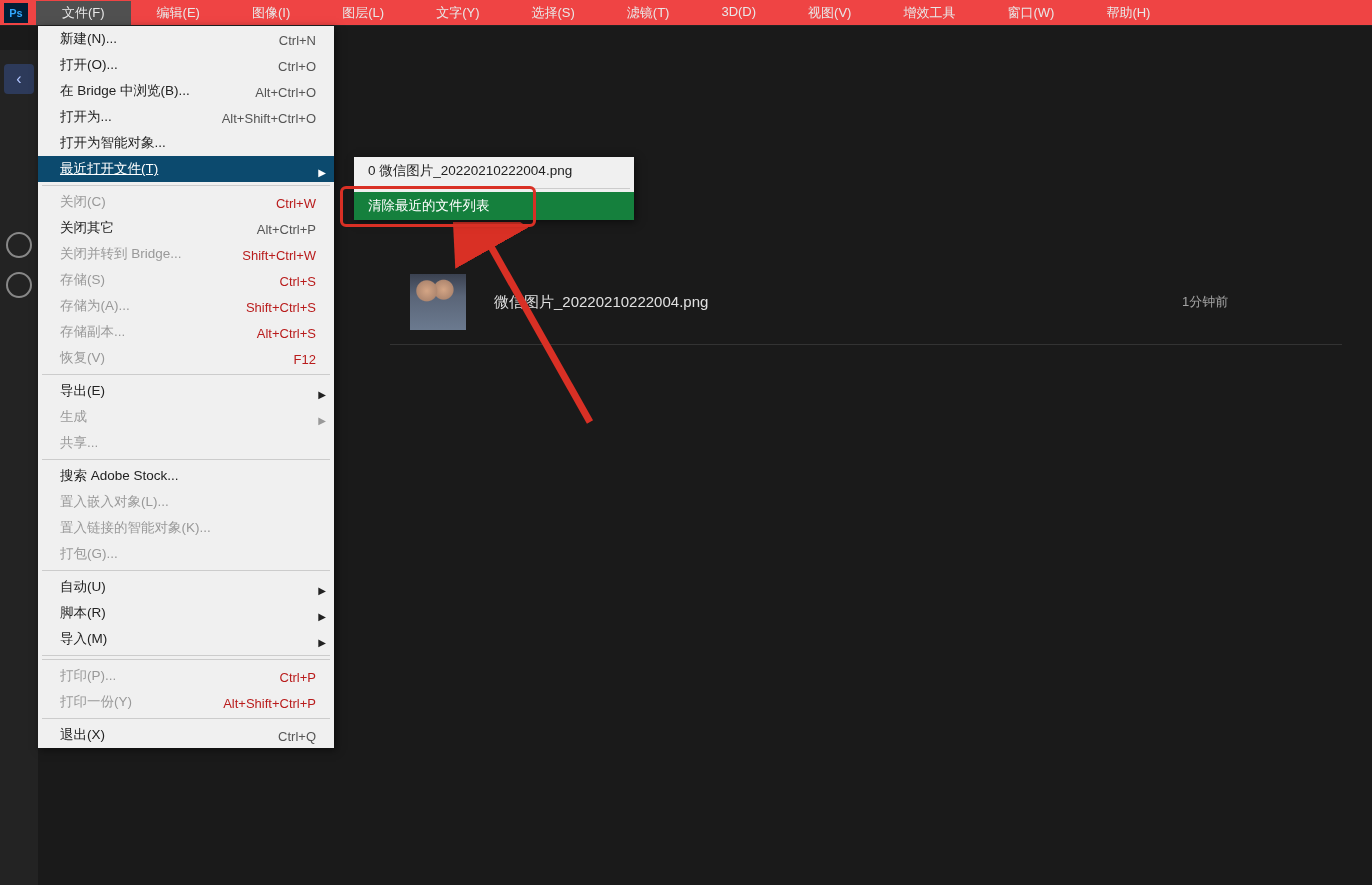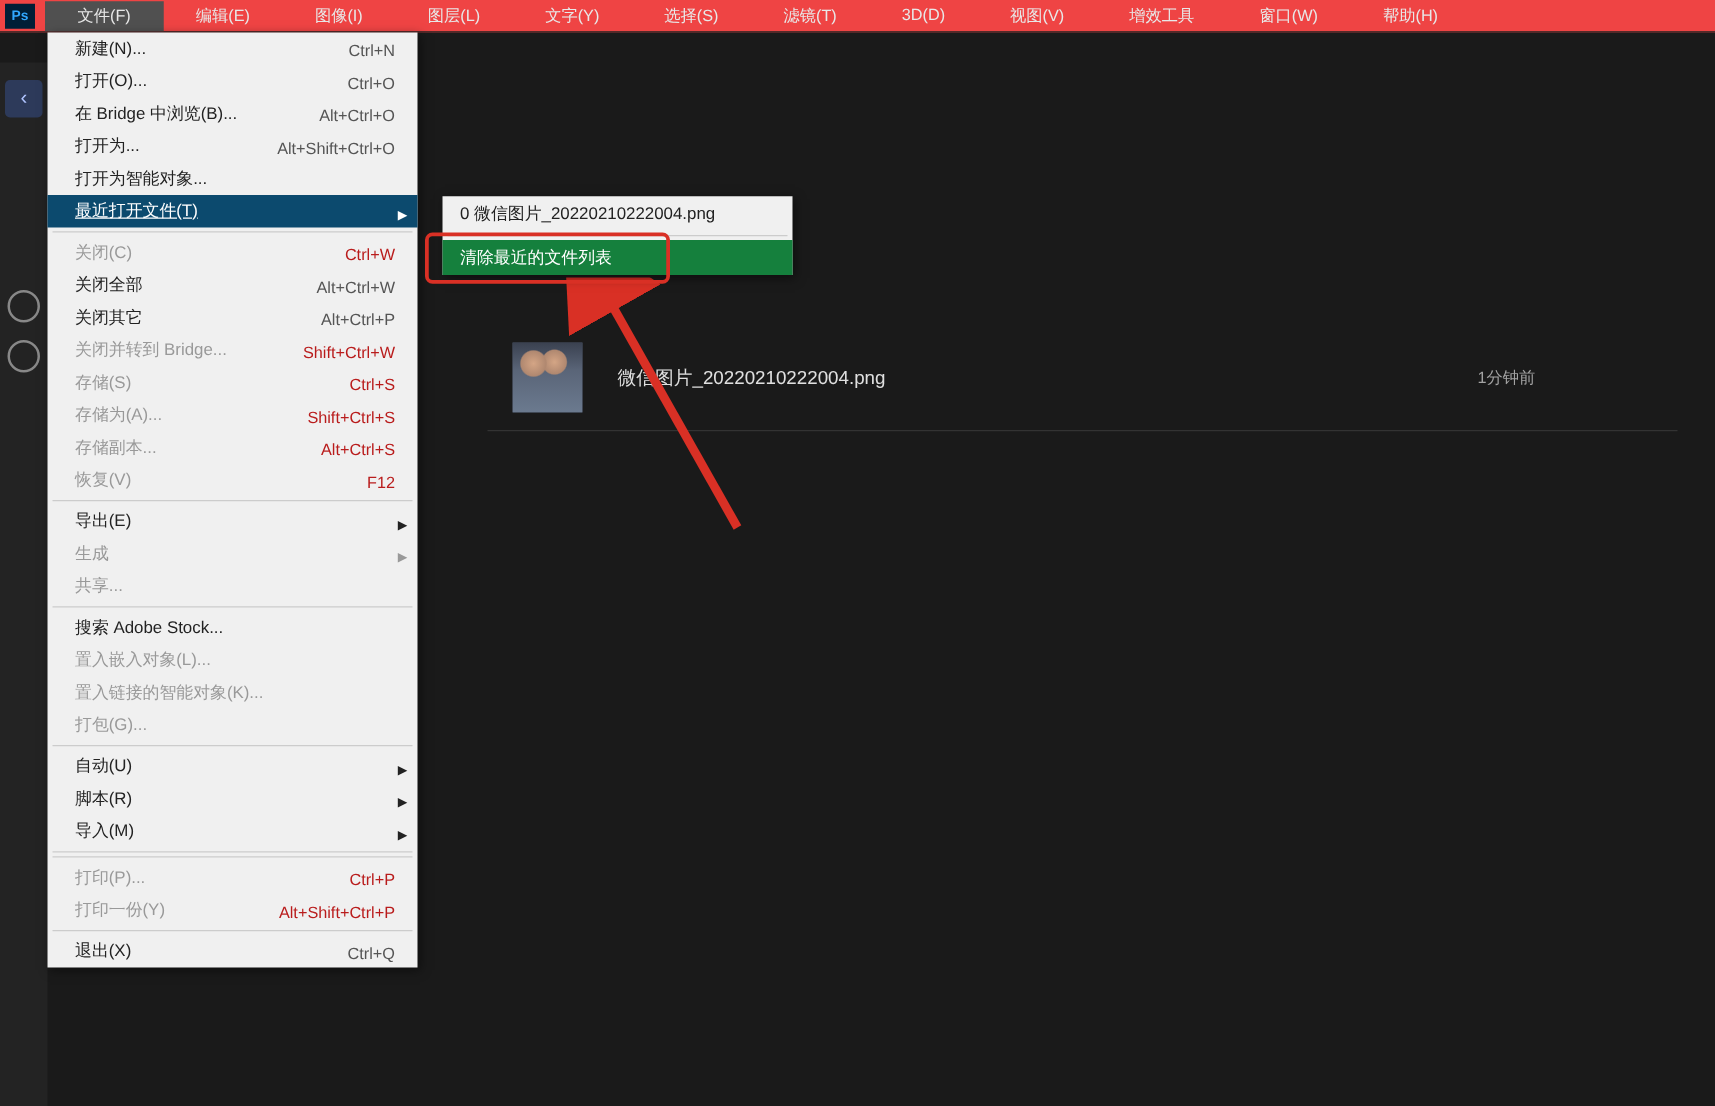--- a/index.html
+++ b/index.html
@@ -242,24 +242,20 @@
     <div class="dd-item highlighted">
       <span>最近打开文件(T)</span>
       <span class="dd-arrow">▶</span>
     </div>
     <div class="dd-sep"></div>
     <div class="dd-item disabled">
       <span>关闭(C)</span>
       <span class="dd-shortcut">Ctrl+W</span>
     </div>
     <div class="dd-item">
-      <span>关闭全部</span>
-      <span class="dd-shortcut">Alt+Ctrl+W</span>
-    </div>
-    <div class="dd-item">
       <span>关闭其它</span>
       <span class="dd-shortcut">Alt+Ctrl+P</span>
     </div>
     <div class="dd-item disabled">
       <span>关闭并转到 Bridge...</span>
       <span class="dd-shortcut">Shift+Ctrl+W</span>
     </div>
     <div class="dd-item disabled">
       <span>存储(S)</span>
       <span class="dd-shortcut">Ctrl+S</span>

